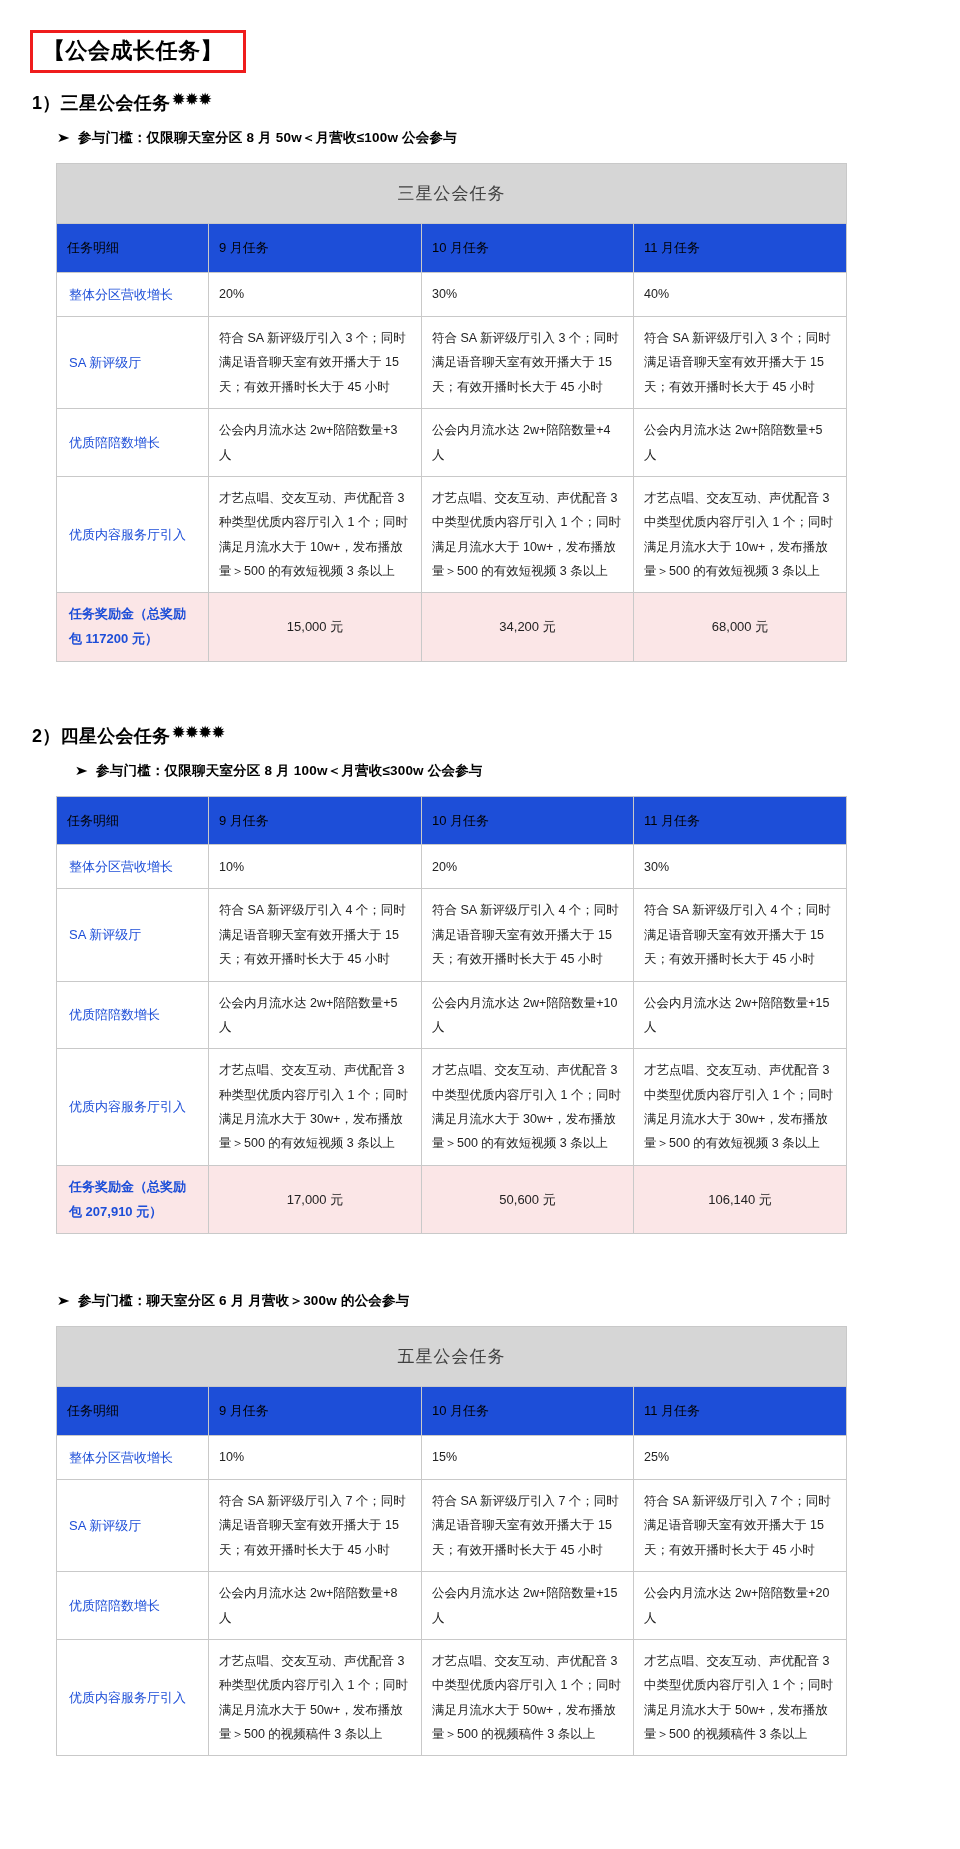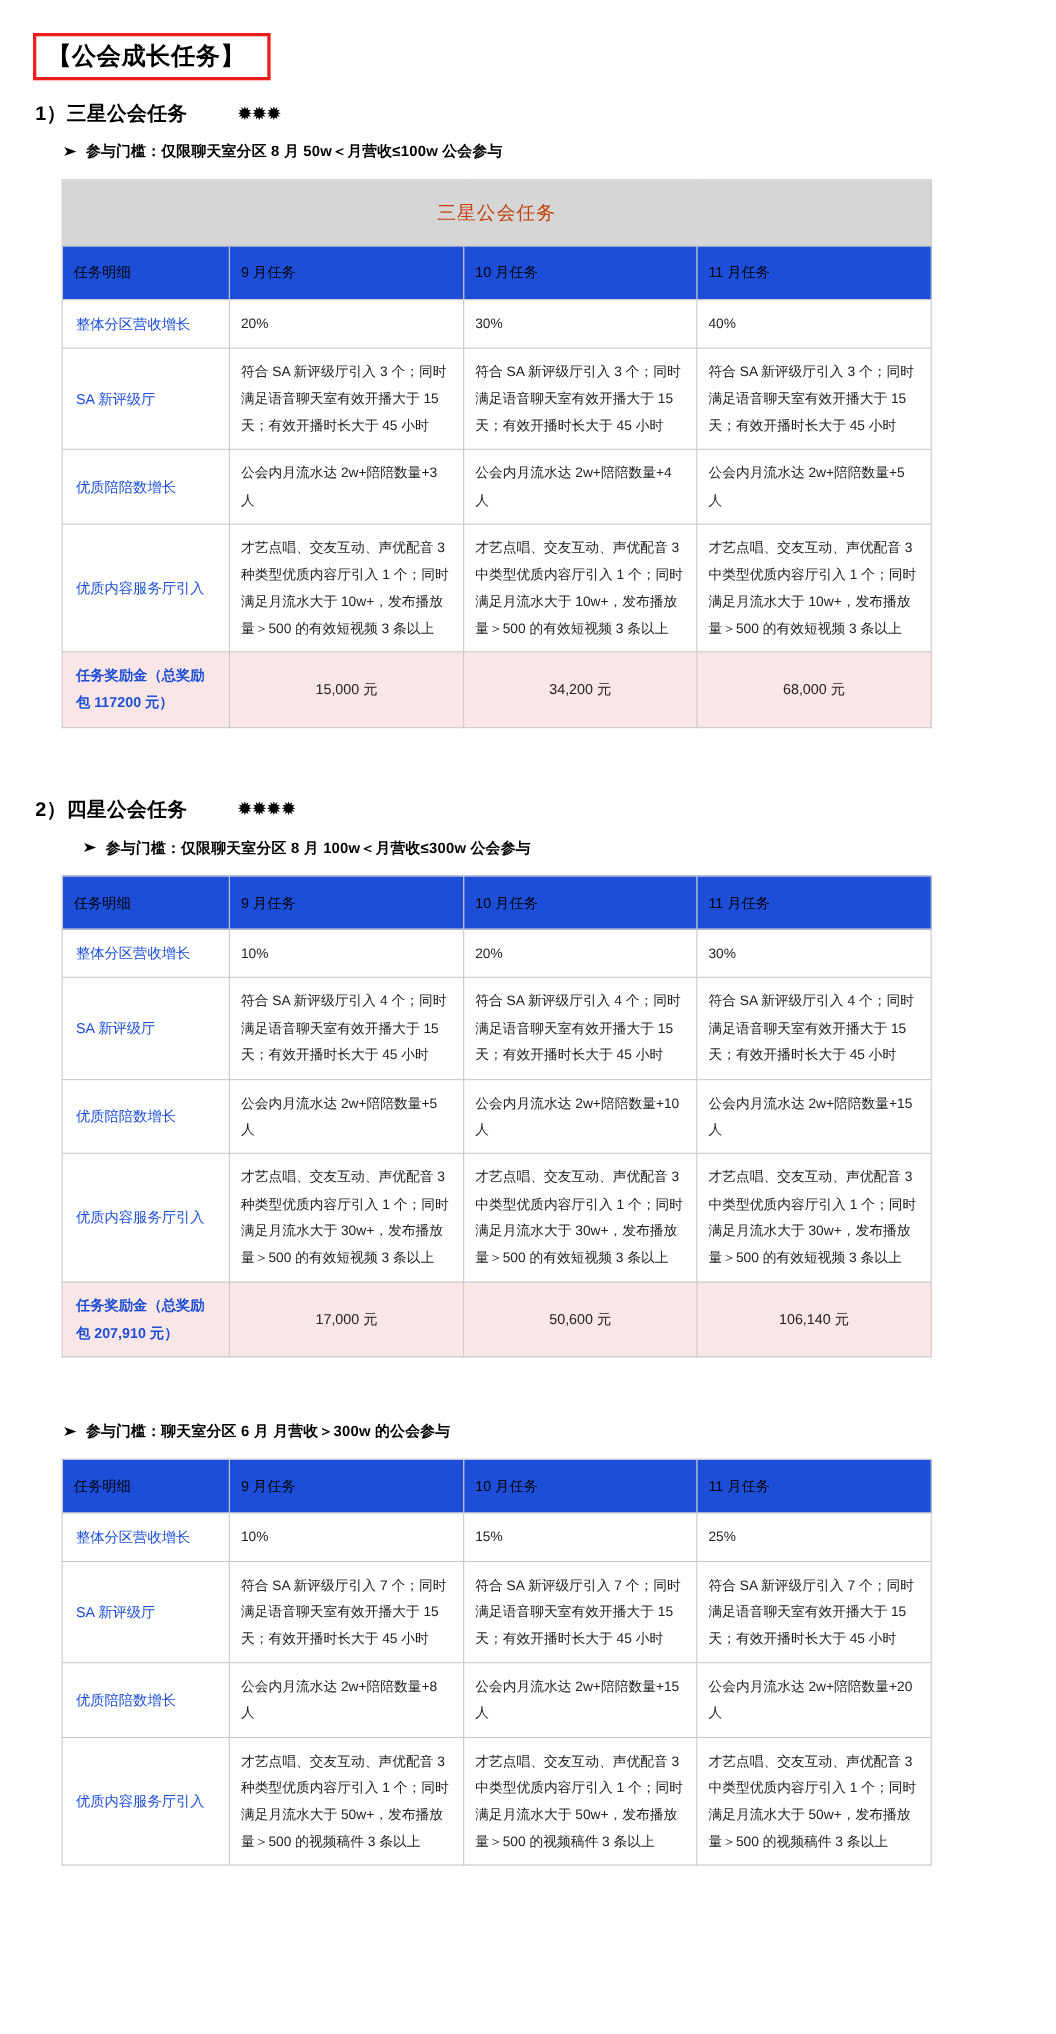--- a/index.html
+++ b/index.html
@@ -28,22 +28,20 @@
 
   
   .section { margin-top: 6px; }
   .section-heading {
     font-size: 18px;
     font-weight: bold;
     color: #000;
     margin: 18px 0 4px 4px;
     letter-spacing: 0.3px;
     display: flex;
-    align-items: center;
-    gap: 44px;
   }
   .section-heading .stars {
     margin-left: 1px;
     letter-spacing: -1px;
     font-size: 17px;
     line-height: 1;
   }
   .threshold-line {
     font-size: 13.5px;
     font-weight: bold;
@@ -76,21 +74,21 @@
     padding: 9px 10px;
     line-height: 1.95;
     font-weight: normal;
     text-align: left;
   }
   .tbl-title {
     background: #d6d6d6;
     text-align: center !important;
     font-size: 17px;
     font-weight: bold;
-    color: #c2410c;
+    color: #404040;
     padding: 13px 10px !important;
     letter-spacing: 1px;
   }
   .col-head {
     background: #1d4ed8;
     font-weight: bold;
     font-size: 13px;
     color: #000;
     padding: 11px 10px !important;
   }
@@ -254,20 +252,23 @@
 
     <table class="task-table">
       <colgroup>
           <col class="c1">
           <col class="c2">
           <col class="c3">
           <col class="c4">
         </colgroup>
       <tbody>
         <tr>
+          <td class="tbl-title" colspan="4">五星公会任务</td>
+        </tr>
+        <tr>
           <td class="col-head">任务明细</td>
           <td class="col-head">9 月任务</td>
           <td class="col-head">10 月任务</td>
           <td class="col-head">11 月任务</td>
         </tr>
         <tr>
           <td class="row-label">整体分区营收增长</td>
           <td class="cell-body">10%</td>
           <td class="cell-body">15%</td>
           <td class="cell-body">25%</td>

